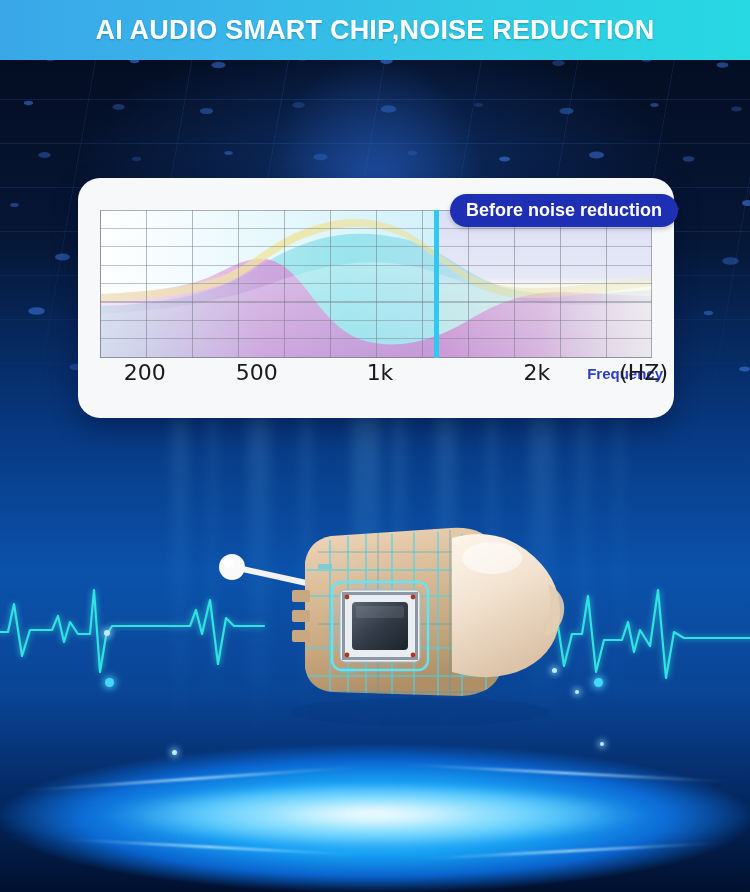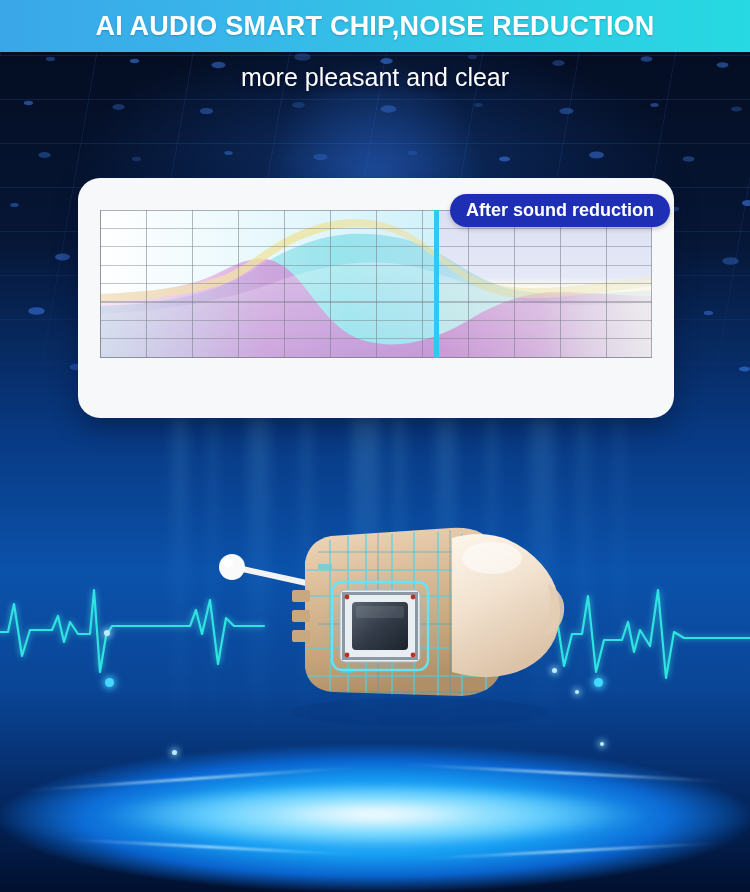--- a/index.html
+++ b/index.html
@@ -7,21 +7,21 @@
   html,body { width:750px; height:892px; overflow:hidden; }
   body {
     font-family:"Liberation Sans", sans-serif;
     background:#000814;
     position:relative;
   }
   #page { position:relative; width:750px; height:892px; overflow:hidden; }
 
   
   .header-band {
-    position:absolute; left:0; top:0; width:750px; height:52px;
+    position:absolute; left:0; top:0; width:750px; height:60px;
     background:linear-gradient(90deg,#3aa7e8 0%,#38b4ea 28%,#31c8e4 62%,#26d9e2 100%);
     display:flex; align-items:center; justify-content:center;
     z-index:40;
   }
   .header-title {
     color:#ffffff; font-size:27px; font-weight:700; letter-spacing:0.2px;
     white-space:nowrap; text-shadow:0 1px 2px rgba(0,40,70,.25);
     font-family:"Liberation Sans", sans-serif;
   }
 
@@ -397,21 +397,20 @@
   <div class="portal-streak" style="left:20px;  top:778px; width:340px; transform:rotate(-4deg);"></div>
   <div class="portal-streak" style="left:400px; top:772px; width:330px; transform:rotate(3deg);"></div>
   <div class="portal-streak" style="left:60px;  top:846px; width:300px; transform:rotate(3deg);"></div>
   <div class="portal-streak" style="left:420px; top:850px; width:300px; transform:rotate(-3deg);"></div>
 
   <div class="header-band">
     <div class="header-title">AI AUDIO SMART CHIP,NOISE REDUCTION</div>
   </div>
 
   <div class="headline">
-    <span>more pleasant and clear</span>
   </div>
 
   <div class="chart-card">
 
     <div class="plot">
       <div class="region-before"></div>
       <div class="region-after"></div>
 
       <svg class="waves" viewBox="0 0 552 148" preserveAspectRatio="none">
         <defs>
@@ -459,17 +458,25 @@
         <path d="M0 104 C 70 100, 120 92, 170 74 C 225 54, 270 46, 320 58
                  C 365 70, 400 92, 452 94 C 500 96, 530 94, 552 92
                  L552 148 L0 148 Z" fill="url(#wSoft)" opacity=".55"></path>
       </svg>
 
       <div class="plot-grid"></div>
       <div class="plot-border"></div>
       <div class="divider"></div>
     </div>
 
-  </div>
-
-  <div class="badge badge-after">After sound reduction</div>
+    <div class="axis" id="axis">
+        <div class="axis-tick" style="left: 8%;">200</div>
+        <div class="axis-tick" style="left: 28%;">500</div>
+        <div class="axis-tick" style="left: 50%;">1k</div>
+        <div class="axis-tick" style="left: 78%;">2k</div>
+        <div class="axis-freq" style="left: 87%;">Frequency</div>
+        <div class="axis-unit" style="right: -8px;">(HZ)</div>
+      </div>
+  </div>
+
+  <div class="badge badge-after">Before noise reduction</div>
 
 </div>
 
 </body></html>

